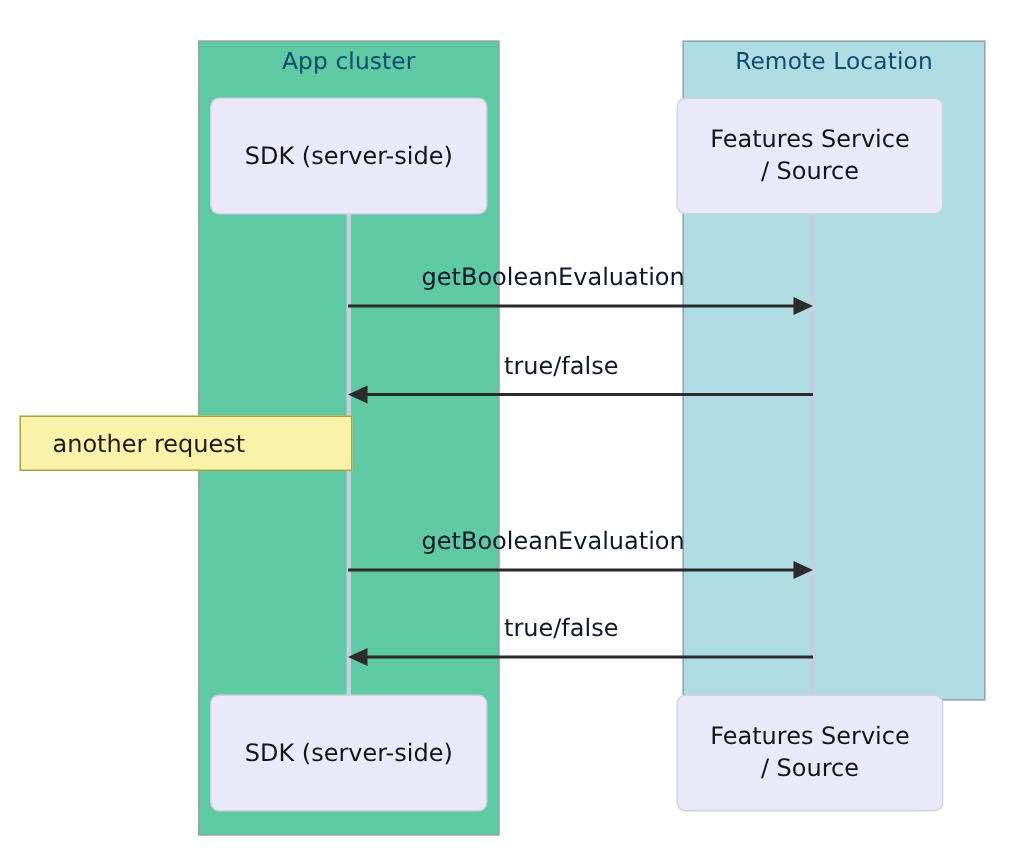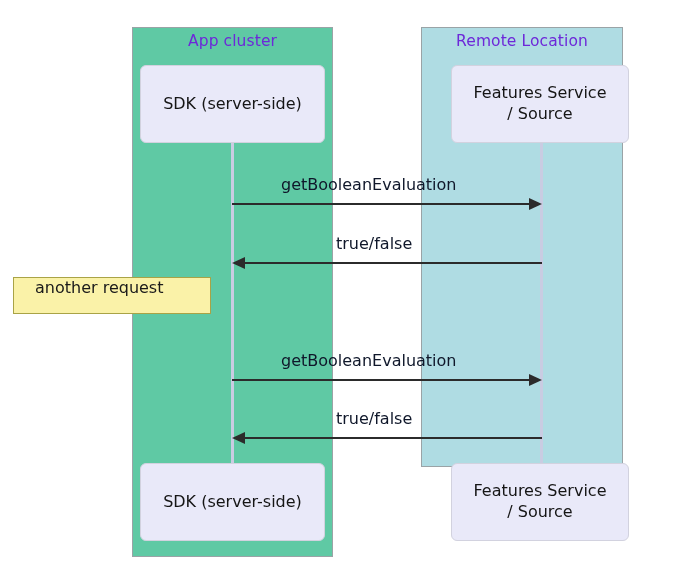--- a/index.html
+++ b/index.html
@@ -27,34 +27,34 @@
     box-sizing: border-box;
     border: 1px solid #9aa3a6;
   }
   .group-title {
     position: absolute;
     top: 4px;
     left: 0;
     right: 0;
     text-align: center;
     font-size: 15.5px;
-    color: #6d28d9;
+    color: #0c4a6e;
     letter-spacing: 0.1px;
     white-space: nowrap;
   }
 
   #group-app {
     left: 132px;
     top: 27px;
     width: 201px;
     height: 530px;
     background: #5FC9A4;
   }
   #group-remote {
-    left: 421px;
+    left: 455px;
     top: 27px;
     width: 202px;
     height: 440px;
     background: #AFDCE3;
   }
 
   
   .lifeline {
     position: absolute;
     width: 3px;
@@ -134,26 +134,27 @@
   #msg-1 .msg-label { left: 49px;  top: -26px; }
   #msg-2 .msg-label { left: 104px; top: -26px; }
   #msg-3 .msg-label { left: 49px;  top: -26px; }
   #msg-4 .msg-label { left: 104px; top: -26px; }
 
   
   #note-another-request {
     position: absolute;
     left: 13px;
     top: 277px;
-    width: 198px;
+    width: 222px;
     height: 37px;
     box-sizing: border-box;
     background: #FAF2A8;
     border: 1px solid #A9A346;
     display: flex;
+    align-items: center;
     z-index: 6;
   }
   #note-another-request .note-text {
     padding-left: 21px;
     font-size: 16px;
     color: #1a1a1a;
     white-space: nowrap;
   }
 </style>
 </head>

